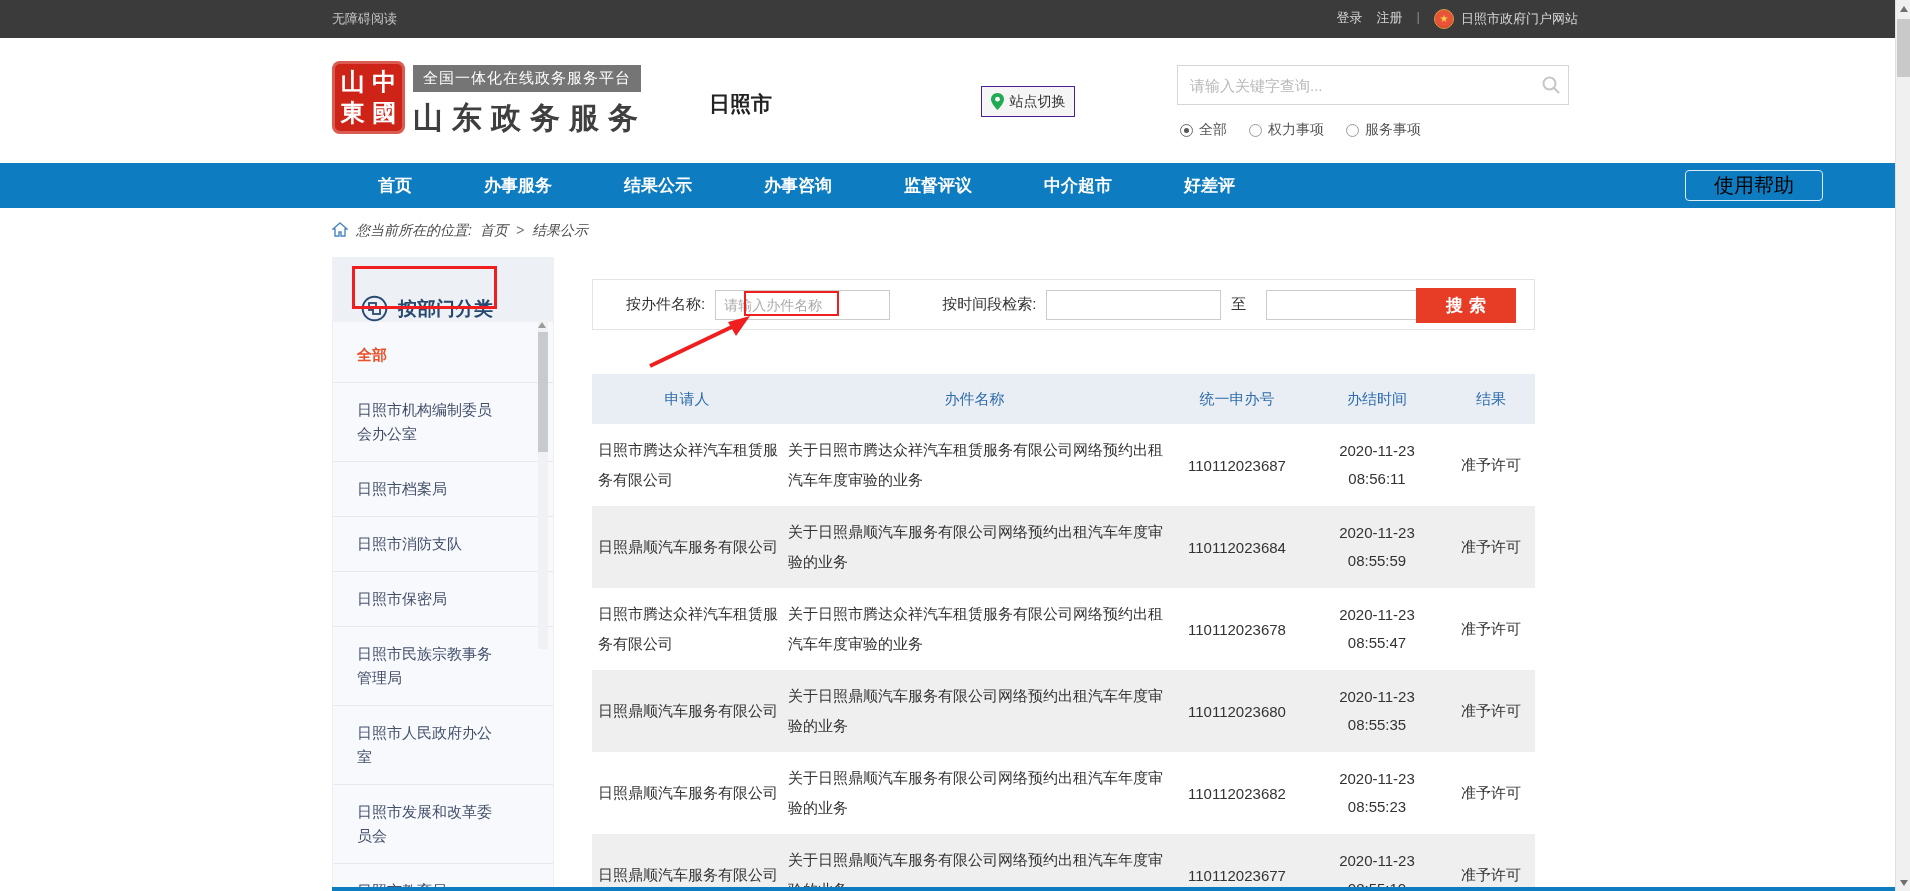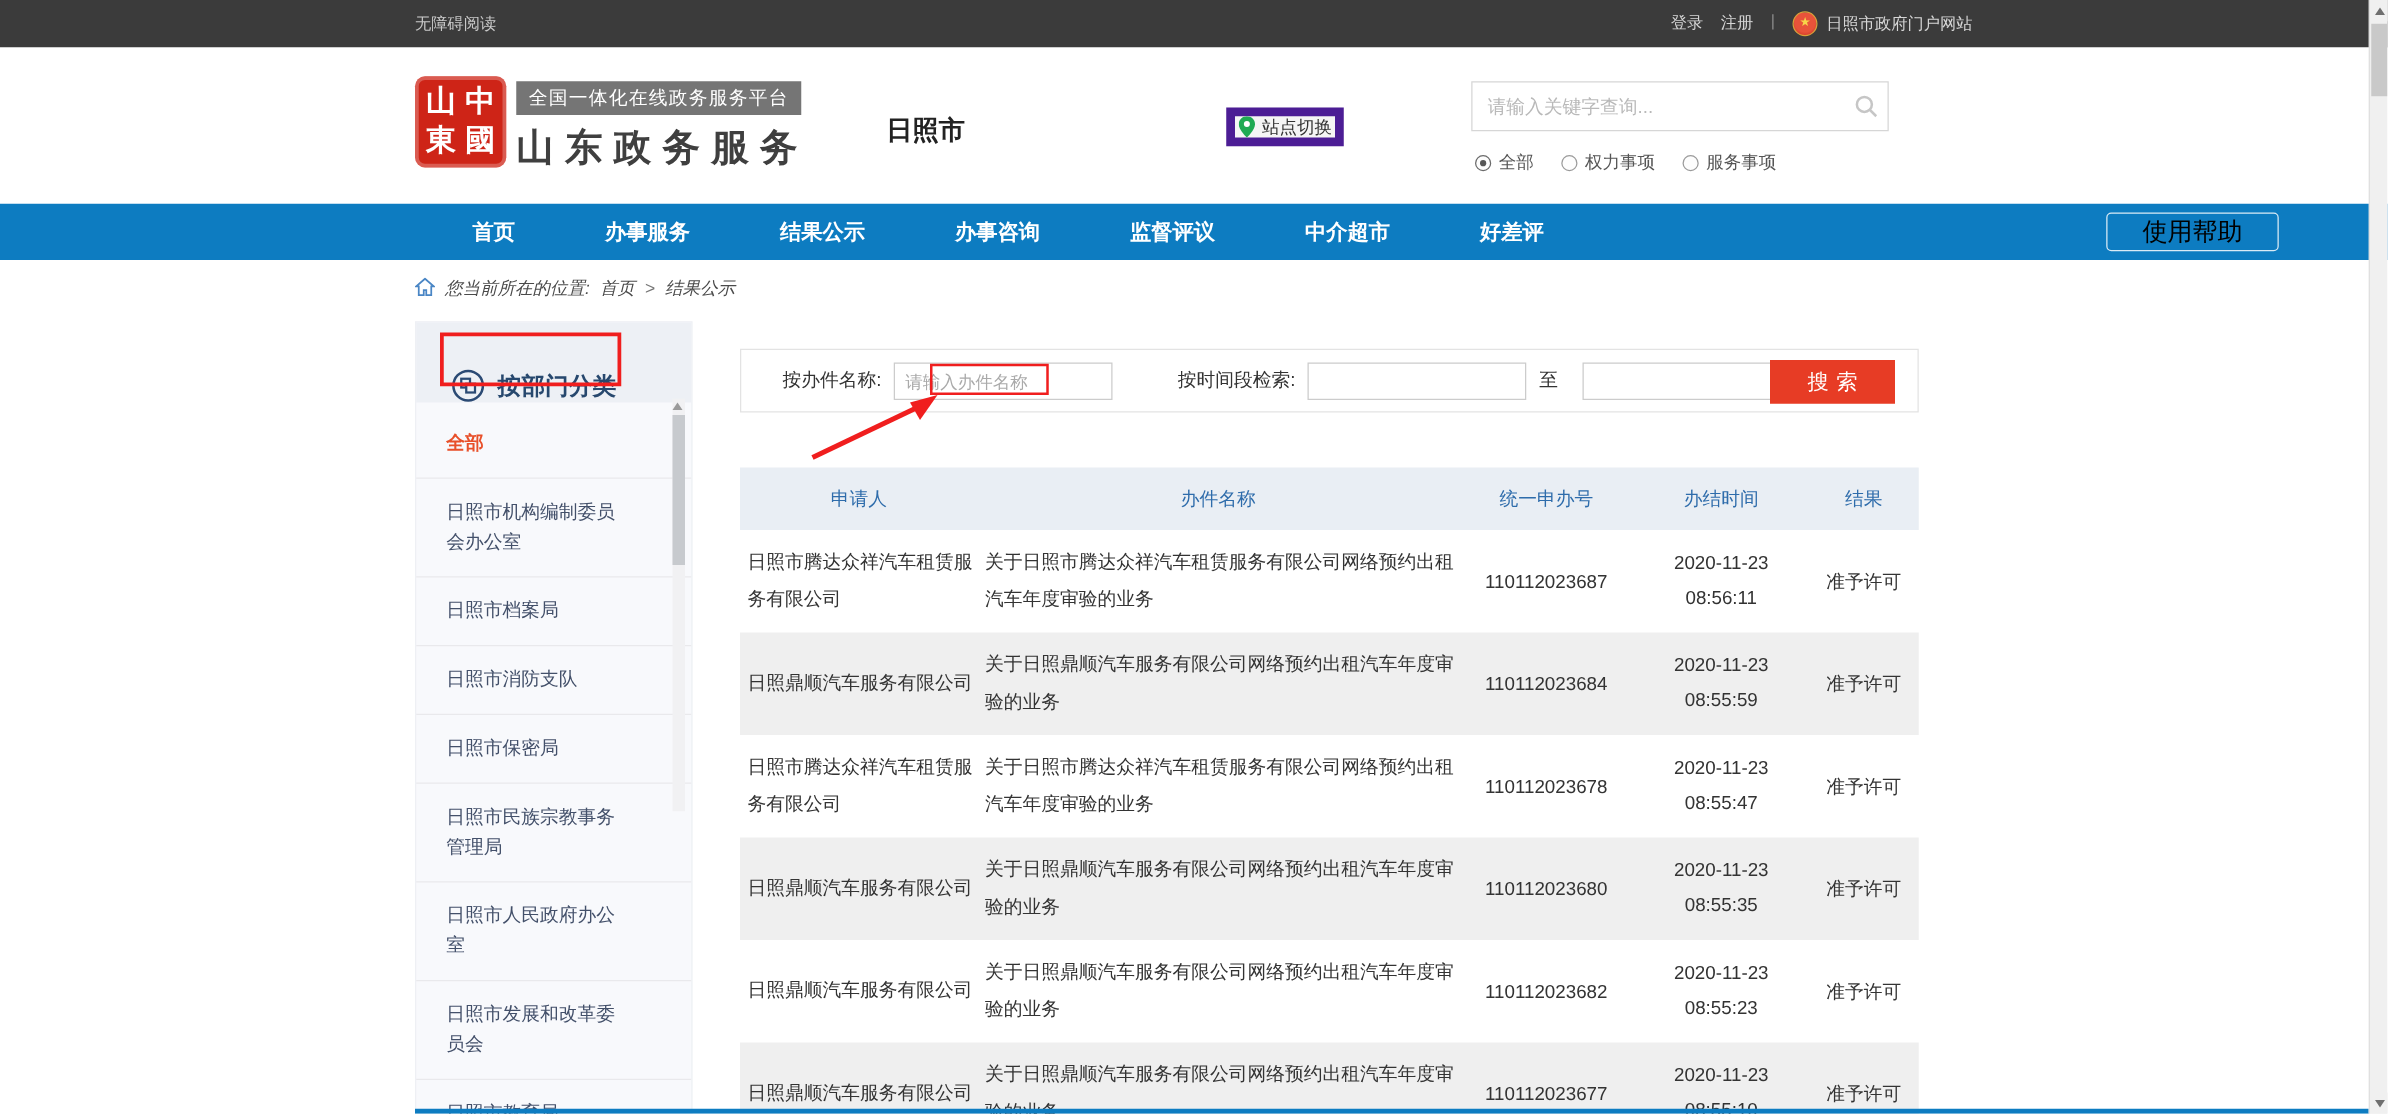--- a/index.html
+++ b/index.html
@@ -23,22 +23,22 @@
 
   
   .header{position:absolute;left:0;top:38px;width:100%;height:125px;background:#fff;}
   .logo{position:absolute;left:332px;top:23px;display:flex;gap:8px;cursor:pointer;}
   .seal{width:73px;height:73px;background:var(--seal-red,#ce2417);border-radius:8px;display:grid;grid-template-columns:1fr 1fr;grid-template-rows:1fr 1fr;padding:6px;gap:2px;box-shadow:inset 0 0 0 3px rgba(255,255,255,.25);}
   .seal span{color:#fff;font-size:24px;line-height:1.1;font-weight:700;display:flex;align-items:center;justify-content:center;font-family:"Liberation Serif","DejaVu Serif",serif;}
   .logo-text{display:flex;flex-direction:column;justify-content:flex-start;padding-top:4px;}
   .platform-badge{display:inline-block;background:#757575;color:#fff;font-size:15px;padding:4px 10px;letter-spacing:1px;width:max-content;}
   .brand{font-size:30px;font-weight:700;color:#3f3f3f;letter-spacing:9px;margin-top:6px;white-space:nowrap;}
   .city-name{position:absolute;left:709px;top:52px;font-size:21px;font-weight:700;color:#222;}
-  .site-switch{position:absolute;left:981px;top:48px;width:94px;height:31px;background:#f5f5f5;border:7px solid #4c1d95;display:flex;align-items:center;justify-content:center;gap:6px;font-size:14px;color:#333;cursor:pointer;}
-  .kw-search{position:absolute;left:1177px;top:27px;width:334px;height:40px;border:1px solid #d6d6d6;background:#fff;display:flex;align-items:center;}
+  .site-switch{position:absolute;left:981px;top:48px;width:94px;height:31px;background:#f5f5f5;border:1px solid #4c1d95;display:flex;align-items:center;justify-content:center;gap:6px;font-size:14px;color:#333;cursor:pointer;}
+  .kw-search{position:absolute;left:1177px;top:27px;width:392px;height:40px;border:1px solid #d6d6d6;background:#fff;display:flex;align-items:center;}
   .kw-search input{flex:1;border:0;outline:0;font-size:15px;color:#333;padding:0 12px;font-family:inherit;background:transparent;}
   .kw-search input::placeholder{color:#b9b9b9;}
   .kw-search .mag{width:34px;display:flex;align-items:center;justify-content:center;cursor:pointer;}
   .scopes{position:absolute;left:1180px;top:83px;display:flex;align-items:center;gap:22px;font-size:14px;color:#555;}
   .scope{display:flex;align-items:center;gap:6px;cursor:pointer;}
   .radio{width:13px;height:13px;border-radius:50%;border:1px solid #9b9b9b;background:#fdfdfd;position:relative;}
   .scope.sel .radio{border-color:#6b6b6b;}
   .scope.sel .radio::after{content:"";position:absolute;inset:3px;border-radius:50%;background:#565656;}
 
   
@@ -67,21 +67,21 @@
   .sb-scroll-thumb{position:absolute;right:5px;top:74px;width:10px;height:120px;background:#c7cace;cursor:pointer;}
 
   
   .main{position:absolute;left:592px;top:279px;width:943px;}
   .filter-box{height:51px;border:1px solid #e3e3e3;background:#fff;display:flex;align-items:center;position:relative;}
   .f-label{font-size:15px;color:#333;margin-left:33px;white-space:nowrap;}
   .f-label2{margin-left:52px;}
   .f-input{width:175px;height:30px;border:1px solid #ccc;background:#fff;margin-left:10px;font-size:14px;color:#333;padding:0 8px;outline:0;font-family:inherit;}
   .f-input::placeholder{color:#aaa;}
   .f-to{font-size:15px;color:#333;margin:0 10px;}
-  .search-btn{position:absolute;right:18px;top:8px;width:100px;height:35px;background:var(--accent-red,#e73c25);color:#fff;border:0;font-size:17px;letter-spacing:6px;padding-left:6px;cursor:pointer;font-family:inherit;}
+  .search-btn{position:absolute;right:18px;top:8px;width:100px;height:35px;background:var(--accent-red,#e73c25);color:#fff;border:0;font-size:17px;letter-spacing:6px;padding-left:6px;cursor:pointer;font-family:inherit;font-weight:bold;}
 
   
   .table{margin-top:44px;width:943px;}
   .t-head{display:flex;background:var(--th-bg,#e9eef4);height:50px;align-items:center;}
   .t-head .h{font-size:15px;color:var(--th-blue,#2e6cab);text-align:center;}
   .col-applicant{width:190px;}
   .col-title{width:385px;}
   .col-no{width:140px;}
   .col-time{width:140px;}
   .col-result{width:88px;}

